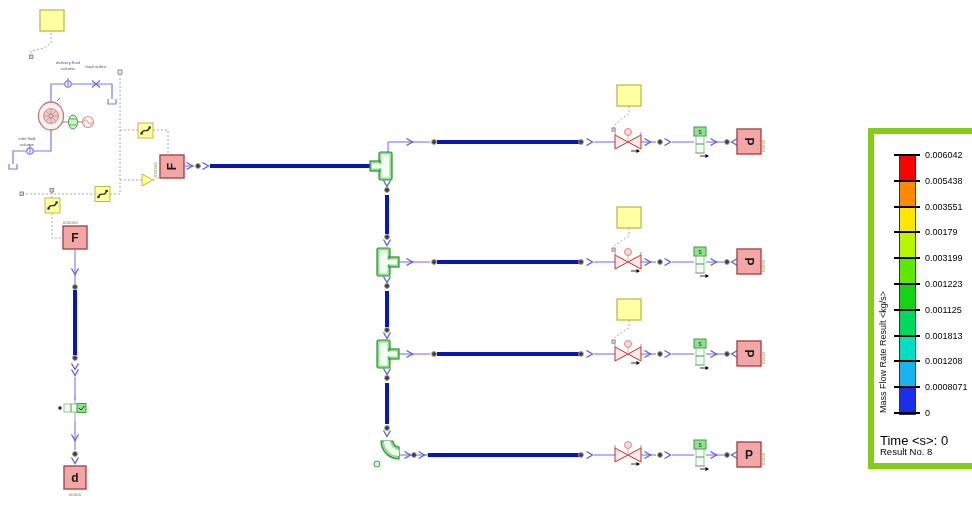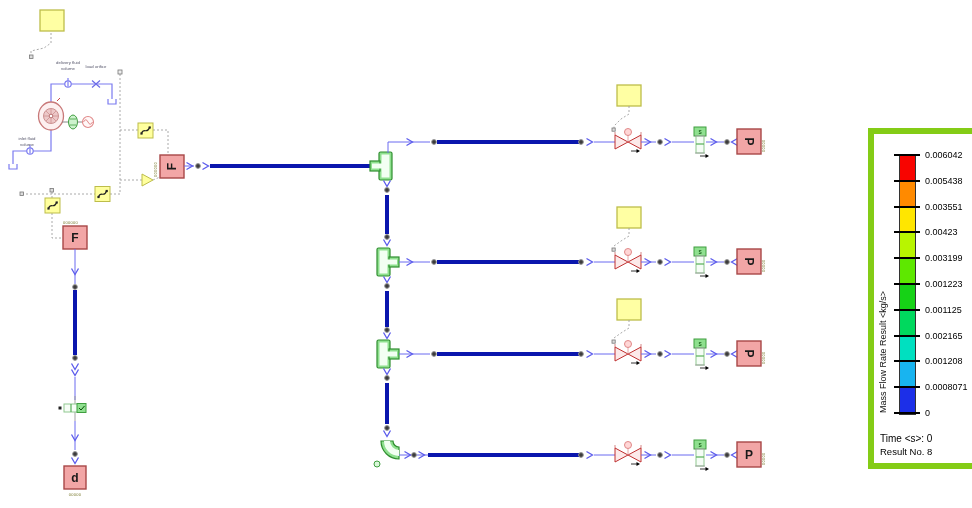--- a/index.html
+++ b/index.html
@@ -8,21 +8,21 @@
   #schematic{position:absolute;left:0;top:0;}
   .legend{position:absolute;left:868px;top:128px;width:144px;height:329px;
           border:6px solid #84cc16;background:#fff;}
   .legend-title{position:absolute;left:4px;top:21px;height:258px;display:flex;align-items:center;
           writing-mode:vertical-rl;transform:rotate(180deg);font-size:9px;color:#111;white-space:nowrap;}
   .legend-bar{position:absolute;left:25px;top:21px;width:15px;height:258px;border:1px solid #333;}
   .legend-ticks{position:absolute;left:0;top:0;width:100%;height:100%;}
   .tick{position:absolute;left:20px;display:flex;align-items:center;height:0;}
   .tick-line{width:26px;height:2px;background:#000;}
   .tick-label{margin-left:5px;font-size:9px;color:#000;transform:translateY(-0.5px);}
-  .legend-time{position:absolute;left:6px;top:299px;font-size:10px;color:#000;}
+  .legend-time{position:absolute;left:6px;top:299px;font-size:13px;color:#000;}
   .legend-result{position:absolute;left:6px;top:312px;font-size:9.5px;color:#000;}
   text{font-family:"Liberation Sans",sans-serif;}
   .tinylabel{font-size:4.3px;fill:#55556a;}
   .counter{font-size:4px;fill:#77772a;letter-spacing:.3px;}
   .blockletter{font-size:12px;font-weight:bold;fill:#1a1a1a;}
 </style>
 </head>
 <body>
 
 <div id="stage">
@@ -345,37 +345,37 @@
         <div class="tick" style="top: 46.8px;">
           <span class="tick-line"></span>
           <span class="tick-label">0.005438</span>
         </div>
         <div class="tick" style="top: 72.6px;">
           <span class="tick-line"></span>
           <span class="tick-label">0.003551</span>
         </div>
         <div class="tick" style="top: 98.4px;">
           <span class="tick-line"></span>
-          <span class="tick-label">0.00423</span>
+          <span class="tick-label">0.00179</span>
         </div>
         <div class="tick" style="top: 124.2px;">
           <span class="tick-line"></span>
           <span class="tick-label">0.003199</span>
         </div>
         <div class="tick" style="top: 150px;">
           <span class="tick-line"></span>
           <span class="tick-label">0.001223</span>
         </div>
         <div class="tick" style="top: 175.8px;">
           <span class="tick-line"></span>
           <span class="tick-label">0.001125</span>
         </div>
         <div class="tick" style="top: 201.6px;">
           <span class="tick-line"></span>
-          <span class="tick-label">0.002165</span>
+          <span class="tick-label">0.001813</span>
         </div>
         <div class="tick" style="top: 227.4px;">
           <span class="tick-line"></span>
           <span class="tick-label">0.001208</span>
         </div>
         <div class="tick" style="top: 253.2px;">
           <span class="tick-line"></span>
           <span class="tick-label">0.0008071</span>
         </div>
         <div class="tick" style="top: 279px;">

